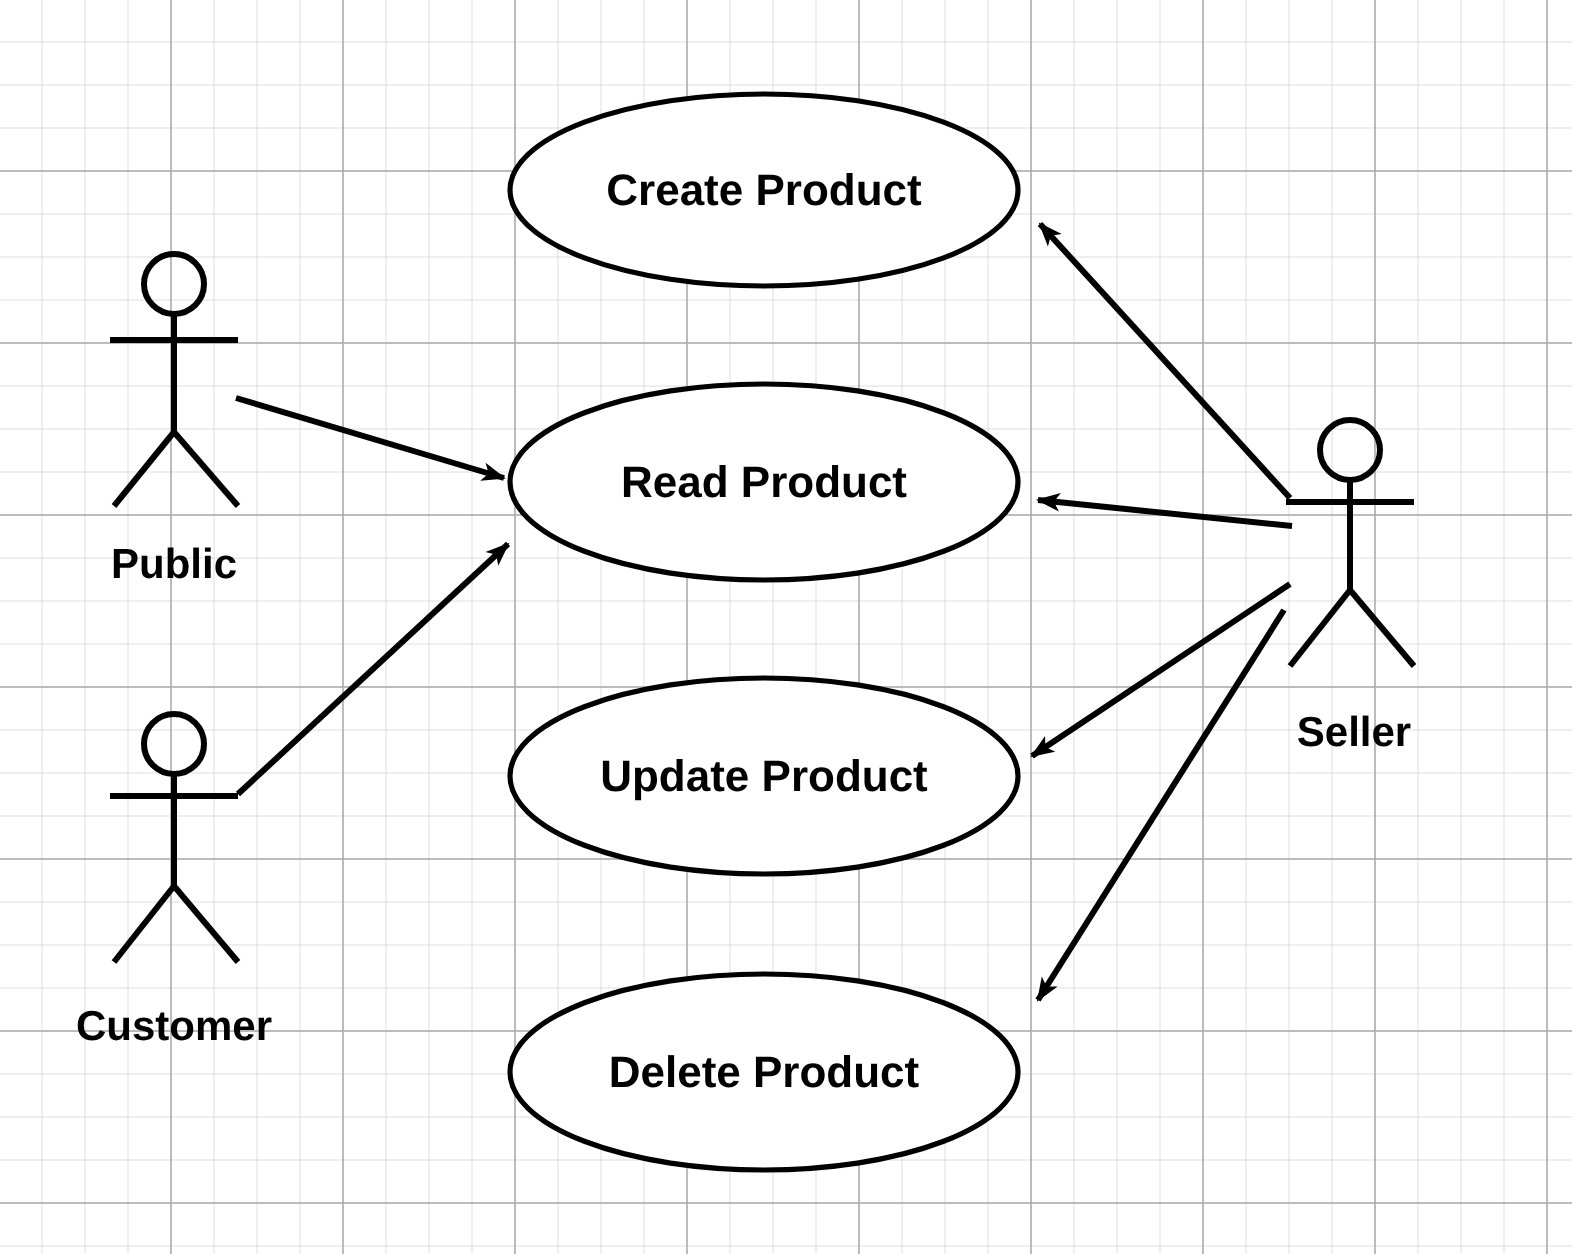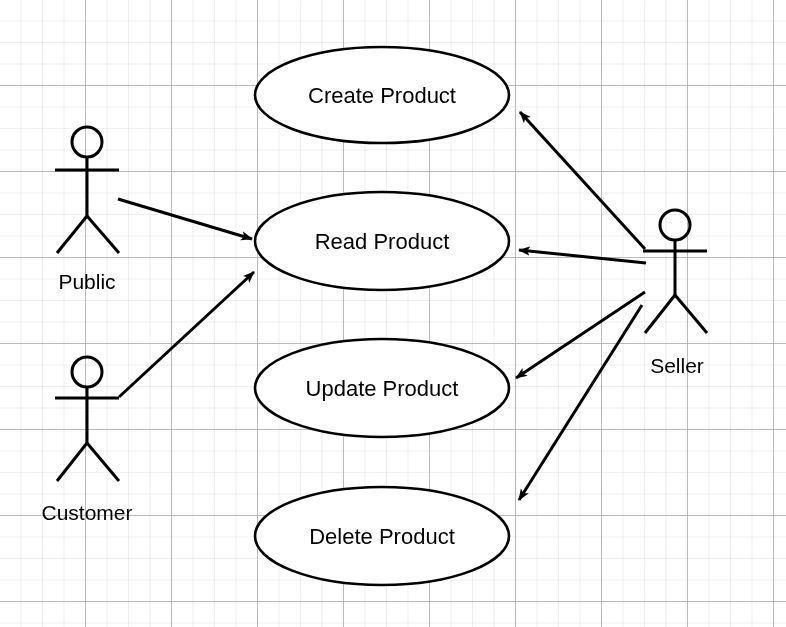--- a/index.html
+++ b/index.html
@@ -20,20 +20,21 @@
       linear-gradient(to right, rgba(170,170,170,0.75) 1px, transparent 1px),
       linear-gradient(to bottom, rgba(170,170,170,0.75) 1px, transparent 1px),
       linear-gradient(to right, rgba(200,200,200,0.30) 1px, transparent 1px),
       linear-gradient(to bottom, rgba(200,200,200,0.30) 1px, transparent 1px);
     background-size:
       86px 86px,
       86px 86px,
       21.5px 21.5px,
       21.5px 21.5px;
     background-position: -1px -1px, -1px -1px, -1px -1px, -1px -1px;
+    font-weight: bold;
   }
   #diagram {
     position: absolute;
     top: 0;
     left: 0;
   }
   .uc-label {
     font-family: "Liberation Sans", sans-serif;
     font-size: 22px;
     fill: #000000;

